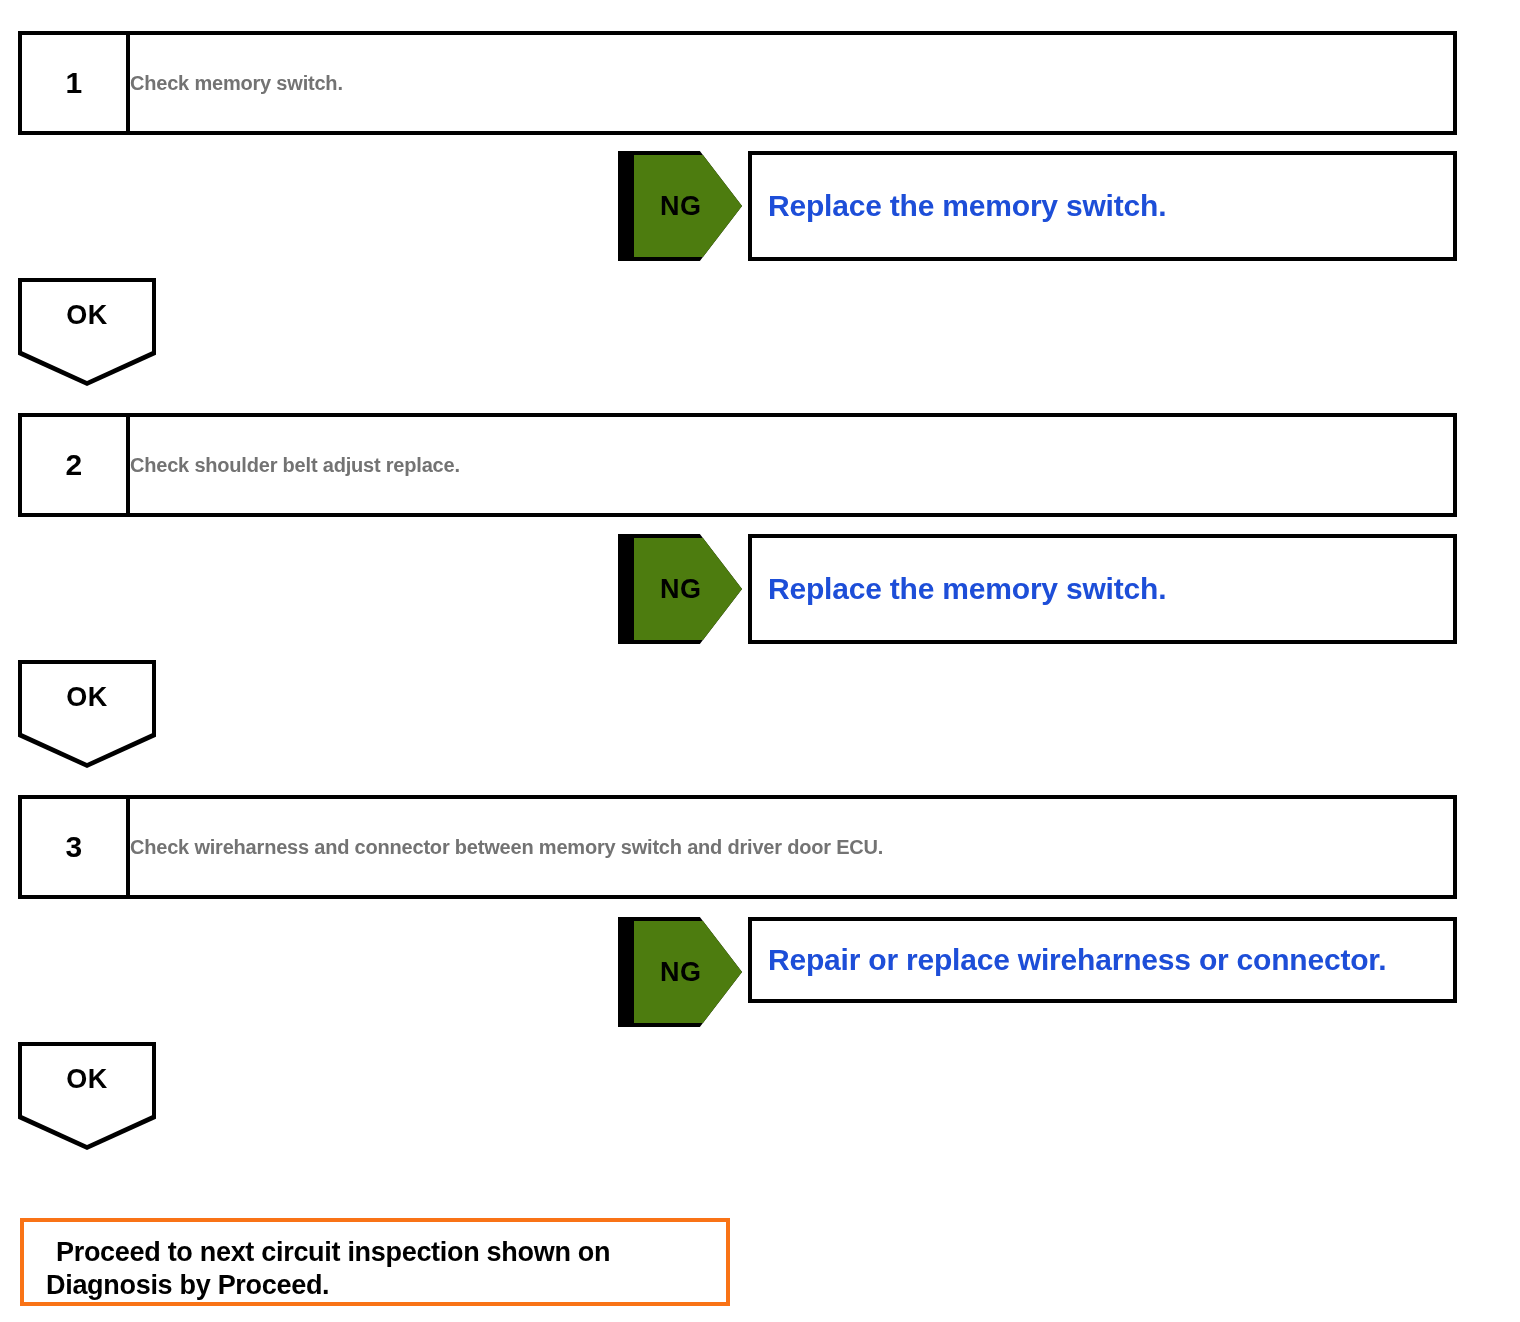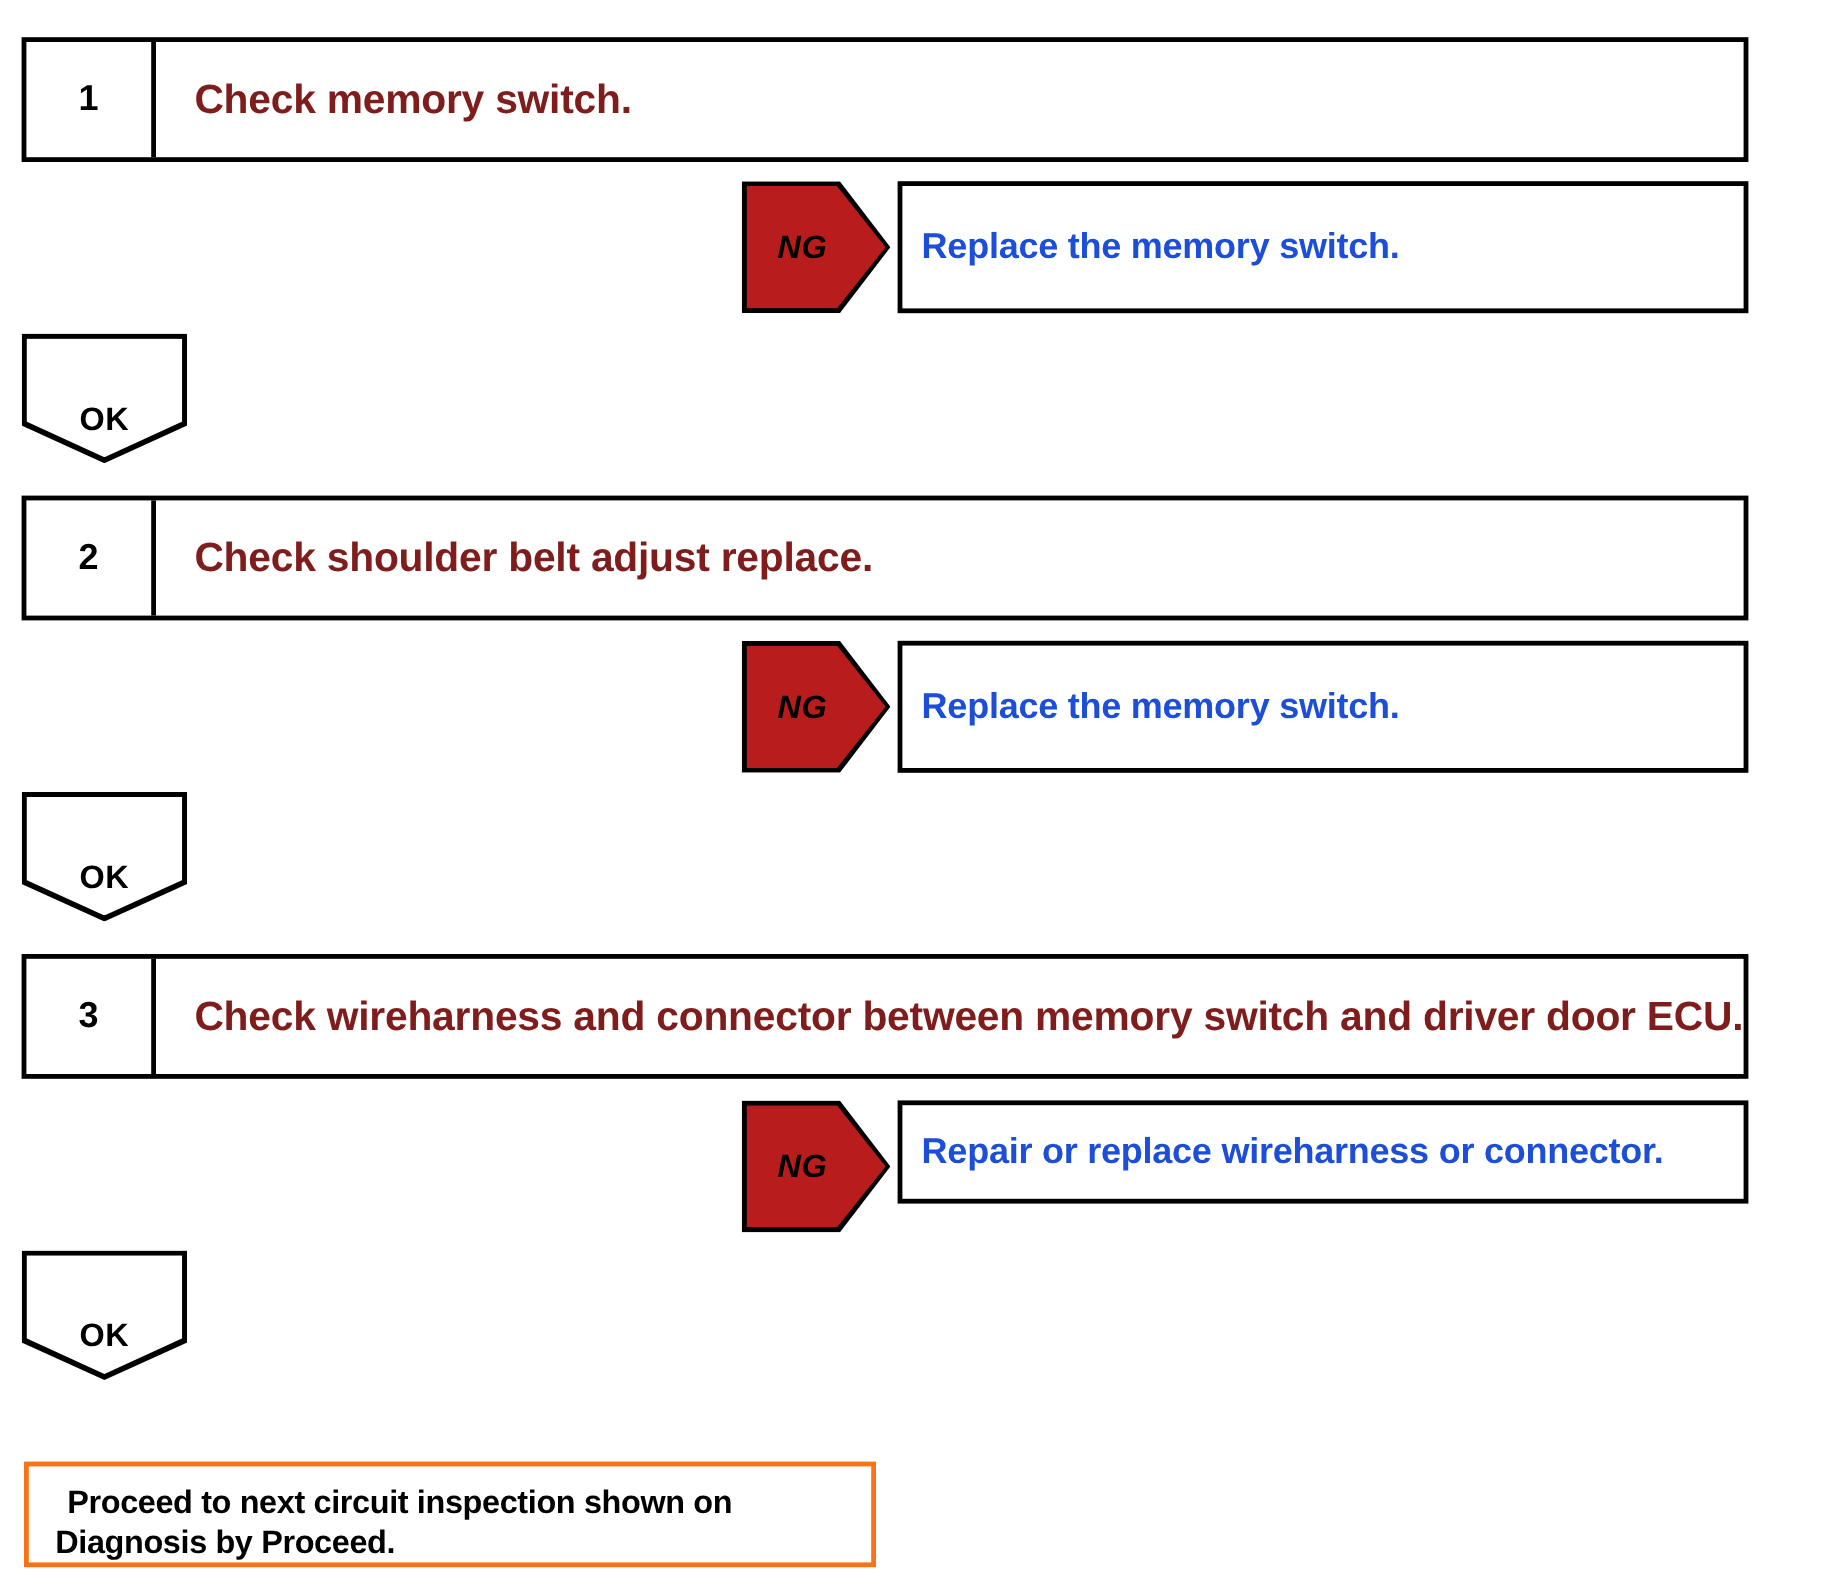--- a/index.html
+++ b/index.html
@@ -35,50 +35,49 @@
     justify-content: center;
     font-size: 30px;
     font-weight: bold;
     color: #000000;
     letter-spacing: 0.5px;
   }
   .step-text {
     flex: 1 1 auto;
     display: flex;
     align-items: center;
-    padding-left: 32px;
-    font-size: 34px;
-    font-weight: bold;
-    color: #7f1d1d;
+    padding-left: 0;
+    font-size: 20px;
+    font-weight: bold;
+    color: #737373;
     white-space: nowrap;
     letter-spacing: -0.2px;
   }
 
   
   .ng-arrow {
     position: absolute;
     width: 124px;
     height: 110px;
     background: #000000;
     -webkit-clip-path: polygon(0% 0%, 66% 0%, 100% 50%, 66% 100%, 0% 100%);
     clip-path: polygon(0% 0%, 66% 0%, 100% 50%, 66% 100%, 0% 100%);
   }
   .ng-arrow .ng-inner {
     position: absolute;
-    left: 4px;
+    left: 16px;
     top: 4px;
     width: calc(100% - 8px);
     height: calc(100% - 8px);
-    background: #b91c1c;
+    background: #4d7c0f;
     -webkit-clip-path: polygon(0% 0%, 65% 0%, 100% 50%, 65% 100%, 0% 100%);
     clip-path: polygon(0% 0%, 65% 0%, 100% 50%, 65% 100%, 0% 100%);
     display: flex;
     align-items: center;
     justify-content: flex-start;
-    font-style: italic;
   }
   .ng-label {
     font-size: 27px;
     font-weight: bold;
     color: #000000;
     padding-left: 26px;
     letter-spacing: 0.5px;
   }
 
   
@@ -103,21 +102,20 @@
   .ok-label {
     position: absolute;
     left: 0;
     top: 22px;
     width: 100%;
     text-align: center;
     font-size: 27px;
     font-weight: bold;
     color: #000000;
     letter-spacing: 0.5px;
-    margin-top: 34px;
   }
 
   
   .result-box {
     position: absolute;
     box-sizing: border-box;
     border: 4px solid #000000;
     background: #ffffff;
     display: flex;
     align-items: center;

